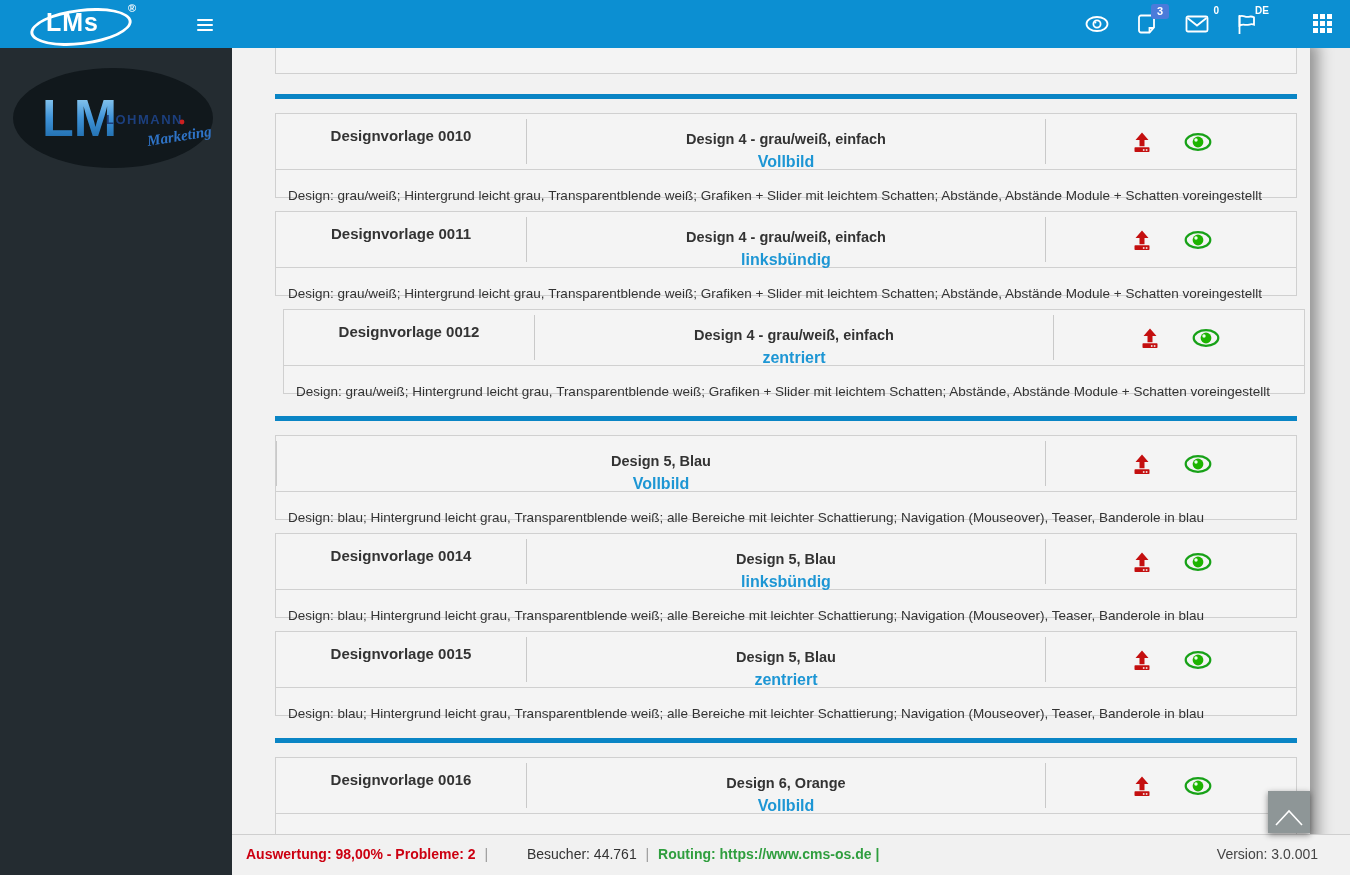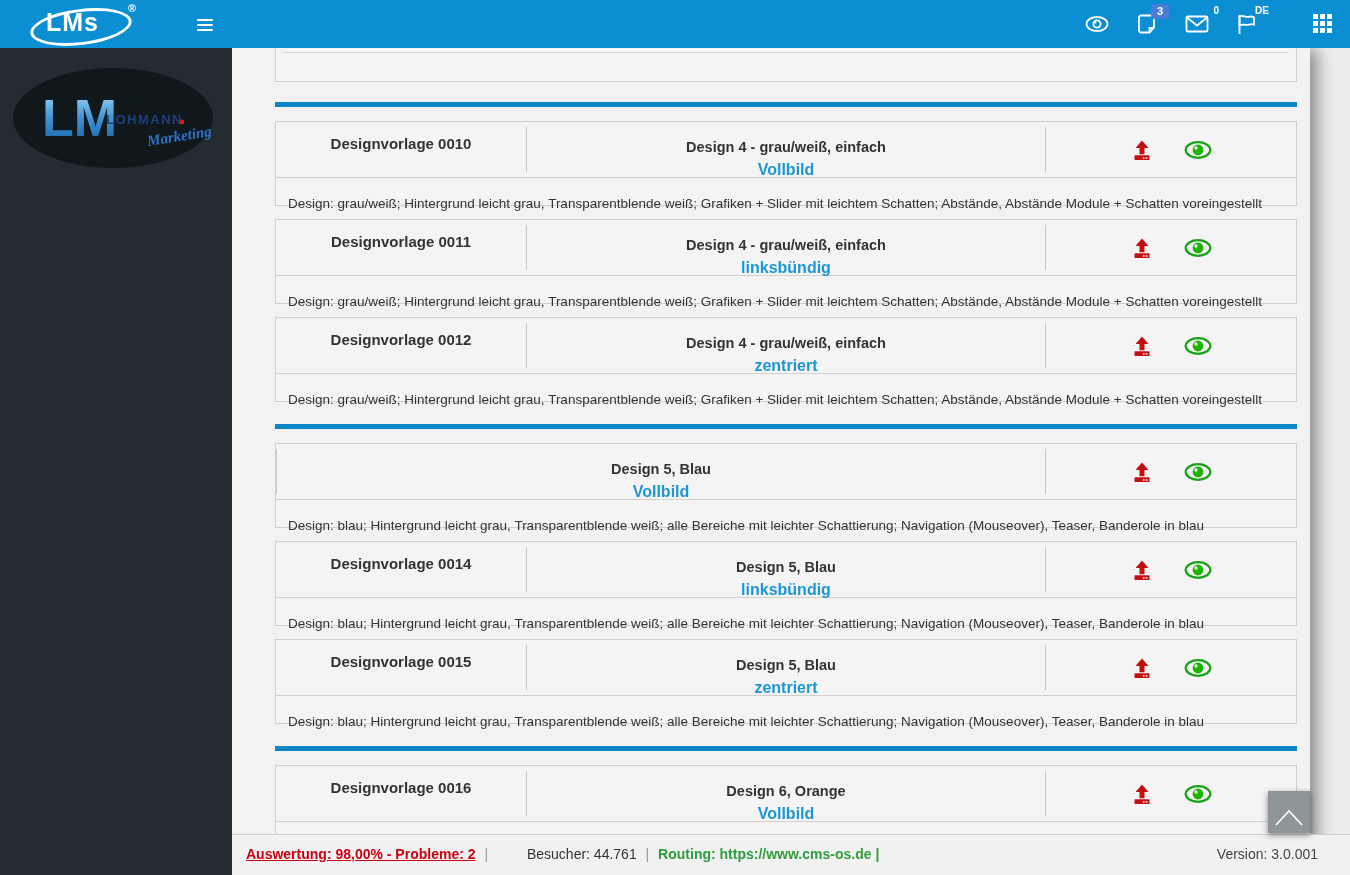--- a/index.html
+++ b/index.html
@@ -22,21 +22,21 @@
     background:#4b7bda;border-radius:3px;color:#fff;font-size:11px;font-weight:700;
     line-height:15px;text-align:center;}
   .tico .sup{position:absolute;top:-6px;right:-9px;color:#fff;font-size:10px;font-weight:700;}
   .tico.grid-i{margin-right:14px;margin-left:26px;}
 
   
   .sidebar{position:absolute;left:0;top:48px;width:232px;height:827px;background:#242c31;z-index:20;}
   .side-logo{position:absolute;left:10px;top:18px;width:210px;height:105px;}
 
   
-  .content{position:absolute;left:232px;top:48px;width:1078px;height:809px;background:#f2f2f2;
+  .content{position:absolute;left:232px;top:40px;width:1078px;height:809px;background:#f2f2f2;
     overflow:hidden;box-shadow:10px 0 14px -2px rgba(0,0,0,0.38);z-index:5;}
   .rightstrip{position:absolute;left:1310px;top:48px;width:40px;height:787px;background:#ececec;z-index:1;}
   .rows{position:relative;margin-left:43px;width:1022px;height:100%;}
 
   .partial-row{position:absolute;top:0;left:0;width:1020px;height:33px;border:1px solid #d0d0d0;
     border-top:none;background:#f4f4f4;}
   .partial-row .inner-line{margin:4px 7px 0 7px;border-top:1px solid #d6d6d6;}
 
   .group-divider{position:absolute;left:0;width:1022px;height:5px;background:#0a85c5;}
 
@@ -49,21 +49,21 @@
   .mode-link{margin-top:6px;font-size:16px;font-weight:700;color:#1d96d4;text-decoration:none;cursor:pointer;}
   .col-actions{width:250px;display:flex;align-items:center;justify-content:center;gap:30px;}
   .icon-btn{cursor:pointer;display:inline-flex;}
   .row-desc{border-top:1px solid #d0d0d0;padding:18px 12px 0 12px;font-size:13.5px;color:#333;
     white-space:nowrap;overflow:hidden;}
 
   
   .footer{position:absolute;left:232px;bottom:0;width:1118px;height:40px;background:#f1f1f1;
     border-top:1px solid #cfcfcf;z-index:25;font-size:14px;line-height:39px;}
   .f-left{position:absolute;left:14px;top:0;white-space:nowrap;}
-  .f-red{color:#cc0011;font-weight:700;text-decoration:underline;}
+  .f-red{color:#cc0011;font-weight:700;}
   .f-sep{color:#999;font-weight:400;padding:0 5px;}
   .f-dark{color:#333;font-weight:400;margin-left:30px;}
   .f-green{color:#2f9e3e;font-weight:700;}
   .f-green a{color:#2f9e3e;text-decoration:none;cursor:pointer;}
   .f-version{position:absolute;right:32px;top:0;color:#444;font-weight:400;}
 
   
   .scrolltop{position:absolute;left:1268px;top:791px;width:42px;height:42px;background:#8e9697;
     box-shadow:0 2px 6px rgba(0,0,0,0.45);cursor:pointer;z-index:28;display:flex;
     align-items:flex-end;justify-content:center;}
@@ -201,21 +201,21 @@
               <svg width="28" height="20" viewBox="0 0 28 20">
                 <ellipse cx="14" cy="10" rx="12.3" ry="7.8" fill="none" stroke="#17a117" stroke-width="2.2"></ellipse>
                 <circle cx="14" cy="10" r="5.4" fill="#1db400"></circle>
                 <circle cx="12" cy="8" r="1.7" fill="#eaffea"></circle>
               </svg>
             </span>
           </div>
         </div>
         <div class="row-desc">Design: grau/weiß; Hintergrund leicht grau, Transparentblende weiß; Grafiken + Slider mit leichtem Schatten; Abstände, Abstände Module + Schatten voreingestellt</div>
       </div>
-      <div class="row-box" style="top: 269px;">
+      <div class="row-box" style="top: 269px; margin-left: 8px;">
         <div class="row-head">
           <div class="col-name">Designvorlage 0012</div>
           <div class="col-mid">
             <div class="design-label">Design 4 - grau/weiß, einfach</div>
             <a class="mode-link">zentriert</a>
           </div>
           <div class="col-actions">
             <span class="icon-btn">
               <svg width="24" height="24" viewBox="0 0 24 24">
                 <path d="M12 2.5 L18.5 10 h-4 v6.2 h-5 V10 h-4 Z" fill="#c40f0f"></path>

